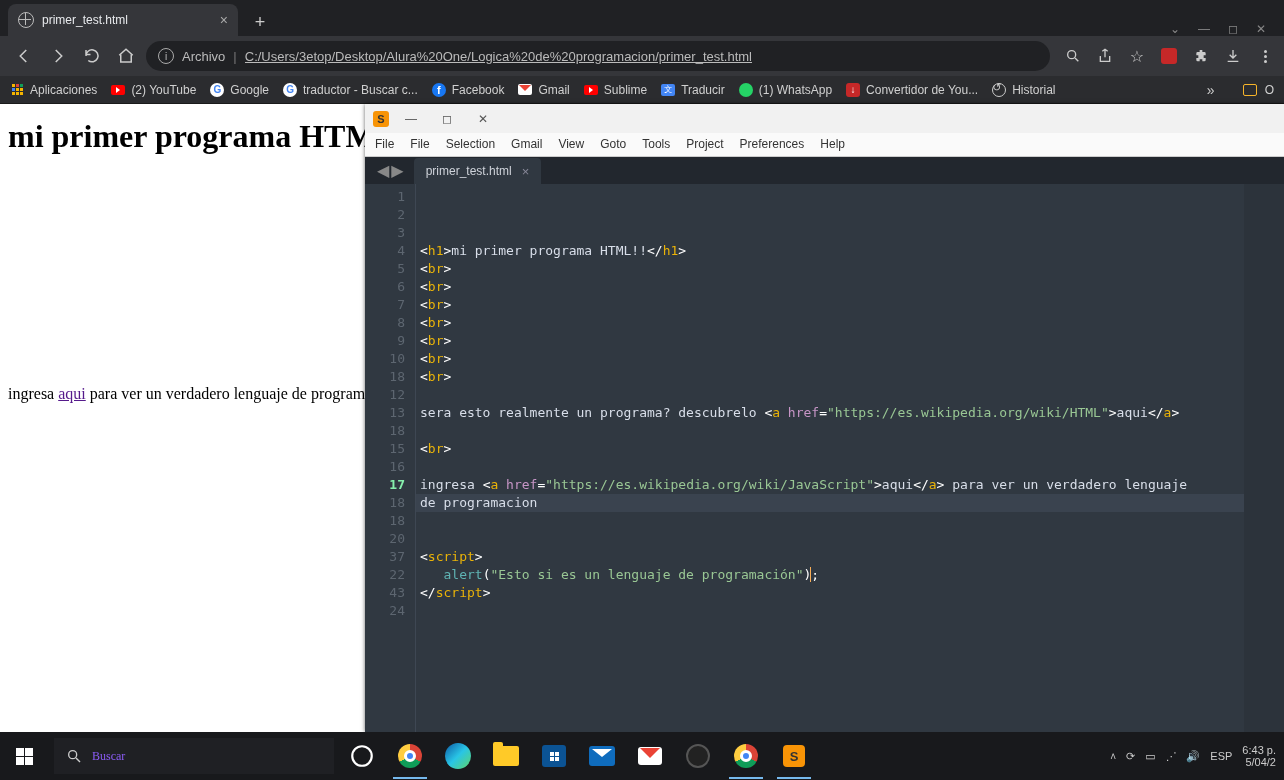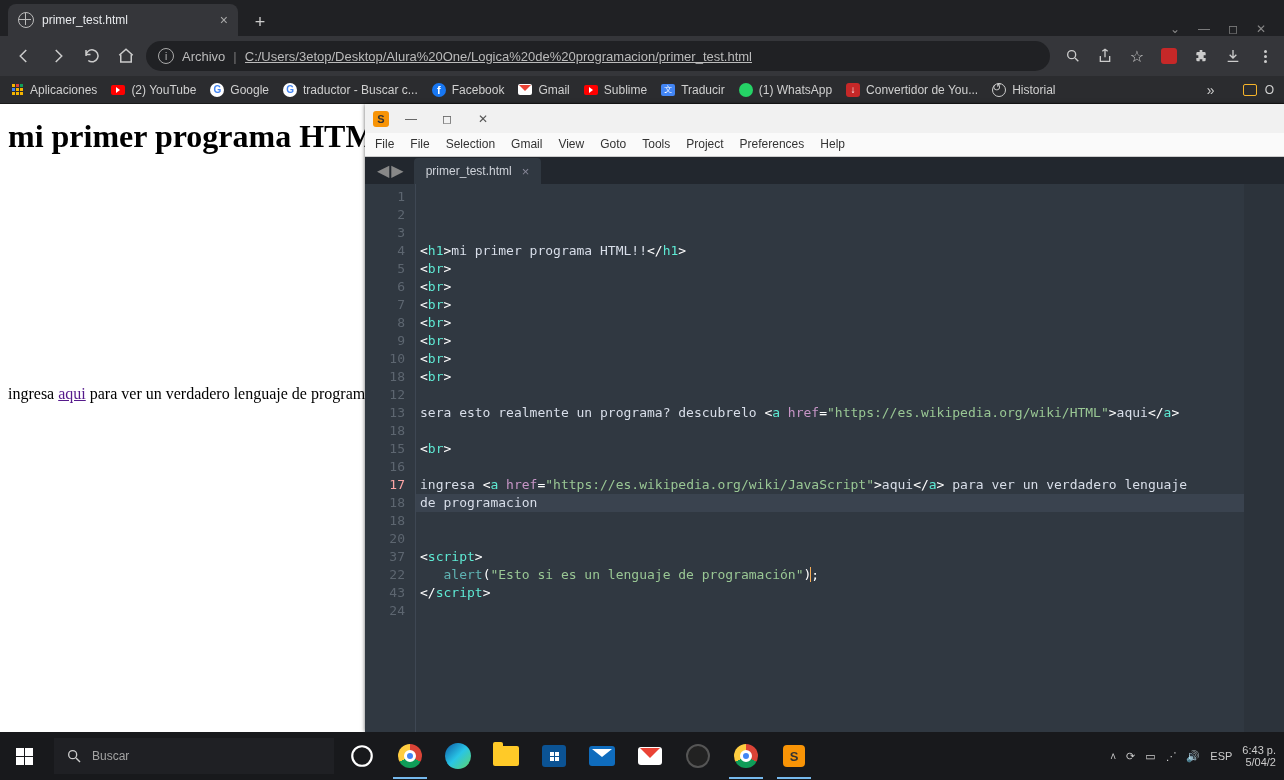--- a/index.html
+++ b/index.html
@@ -111,51 +111,52 @@
     display:flex; align-items:center; gap:10px; padding:0 12px;
     font-size:12px; color:#cfd3da; margin-left:4px;
   }
   .st-tab .x{color:#889;font-size:13px;}
   .st-body{flex:1;display:flex;position:relative;}
   .gutter{
     width:50px; background:#303841; text-align:right;
     font-family:Consolas, monospace; font-size:13px; color:#5d6670;
     padding:4px 10px 4px 4px; line-height:18px;
   }
-  .gutter .cur{color:#fca5a5;}
+  .gutter .cur{color:#86efac;font-weight:bold;}
   .code{
     flex:1; padding:4px 4px 4px 4px;
     font-family:Consolas, monospace; font-size:13px; line-height:18px;
     white-space:pre; overflow:hidden; position:relative;
     border-left:1px solid #3e4753;
   }
   .code .hl-line{position:absolute;left:0;height:18px;width:100%;background:#3a434f;z-index:0;}
   .code .lines{position:relative;z-index:1;}
   .punct{color:#ffffff;}
-  .tagname{color:#5eead4;}
+  .tagname{color:#eab308;}
   .text{color:#d8dee9;}
   .attr{color:#c695c6;}
   .str{color:#99c794;}
   .func{color:#5fb4b4;}
   .cursor{border-right:1px solid #f9ae57; margin-left:-1px;}
   .minimap{width:40px;background:#2c333b;}
 
   
   .taskbar{
     position:absolute; left:0; bottom:0; width:1284px; height:48px;
     background:#18191c; display:flex; align-items:center;
     color:#fff; font-size:12px;
   }
   .startbtn{width:48px;height:48px;display:flex;align-items:center;justify-content:center;}
   .winlogo{display:grid;grid-template-columns:8px 8px;grid-template-rows:8px 8px;gap:1px;}
   .winlogo span{background:#fff;}
   .search{
     flex:0 0 280px;height:36px;background:#1f2024;
-    display:flex;align-items:center;gap:10px;padding:0 12px;color:#a3a3a3;
+    display:flex;align-items:center;gap:10px;padding:0 12px;color:#8b5cf6;
     margin:0 6px;
+    font-family:Liberation Serif, serif;
   }
   .search svg{width:16px;height:16px;stroke:#ccc;stroke-width:2;fill:none;}
   .tb-icons{display:flex;align-items:center;gap:4px;padding-left:4px;}
   .tb-ic{width:44px;height:48px;display:flex;align-items:center;justify-content:center;position:relative;}
   .tb-ic .under{position:absolute;bottom:1px;width:34px;height:2px;background:#76b9ed;display:none;}
   .tb-ic.active .under{display:block;}
   .tray{margin-left:auto;display:flex;align-items:center;gap:10px;padding-right:8px;color:#ccc;font-size:11px;}
   .tray .t{line-height:1.1;text-align:right;}
   .chev{font-size:10px;}
   .edge{width:26px;height:26px;border-radius:50%;background:linear-gradient(135deg,#0c59a4,#29c5e6,#5fd66a);}

